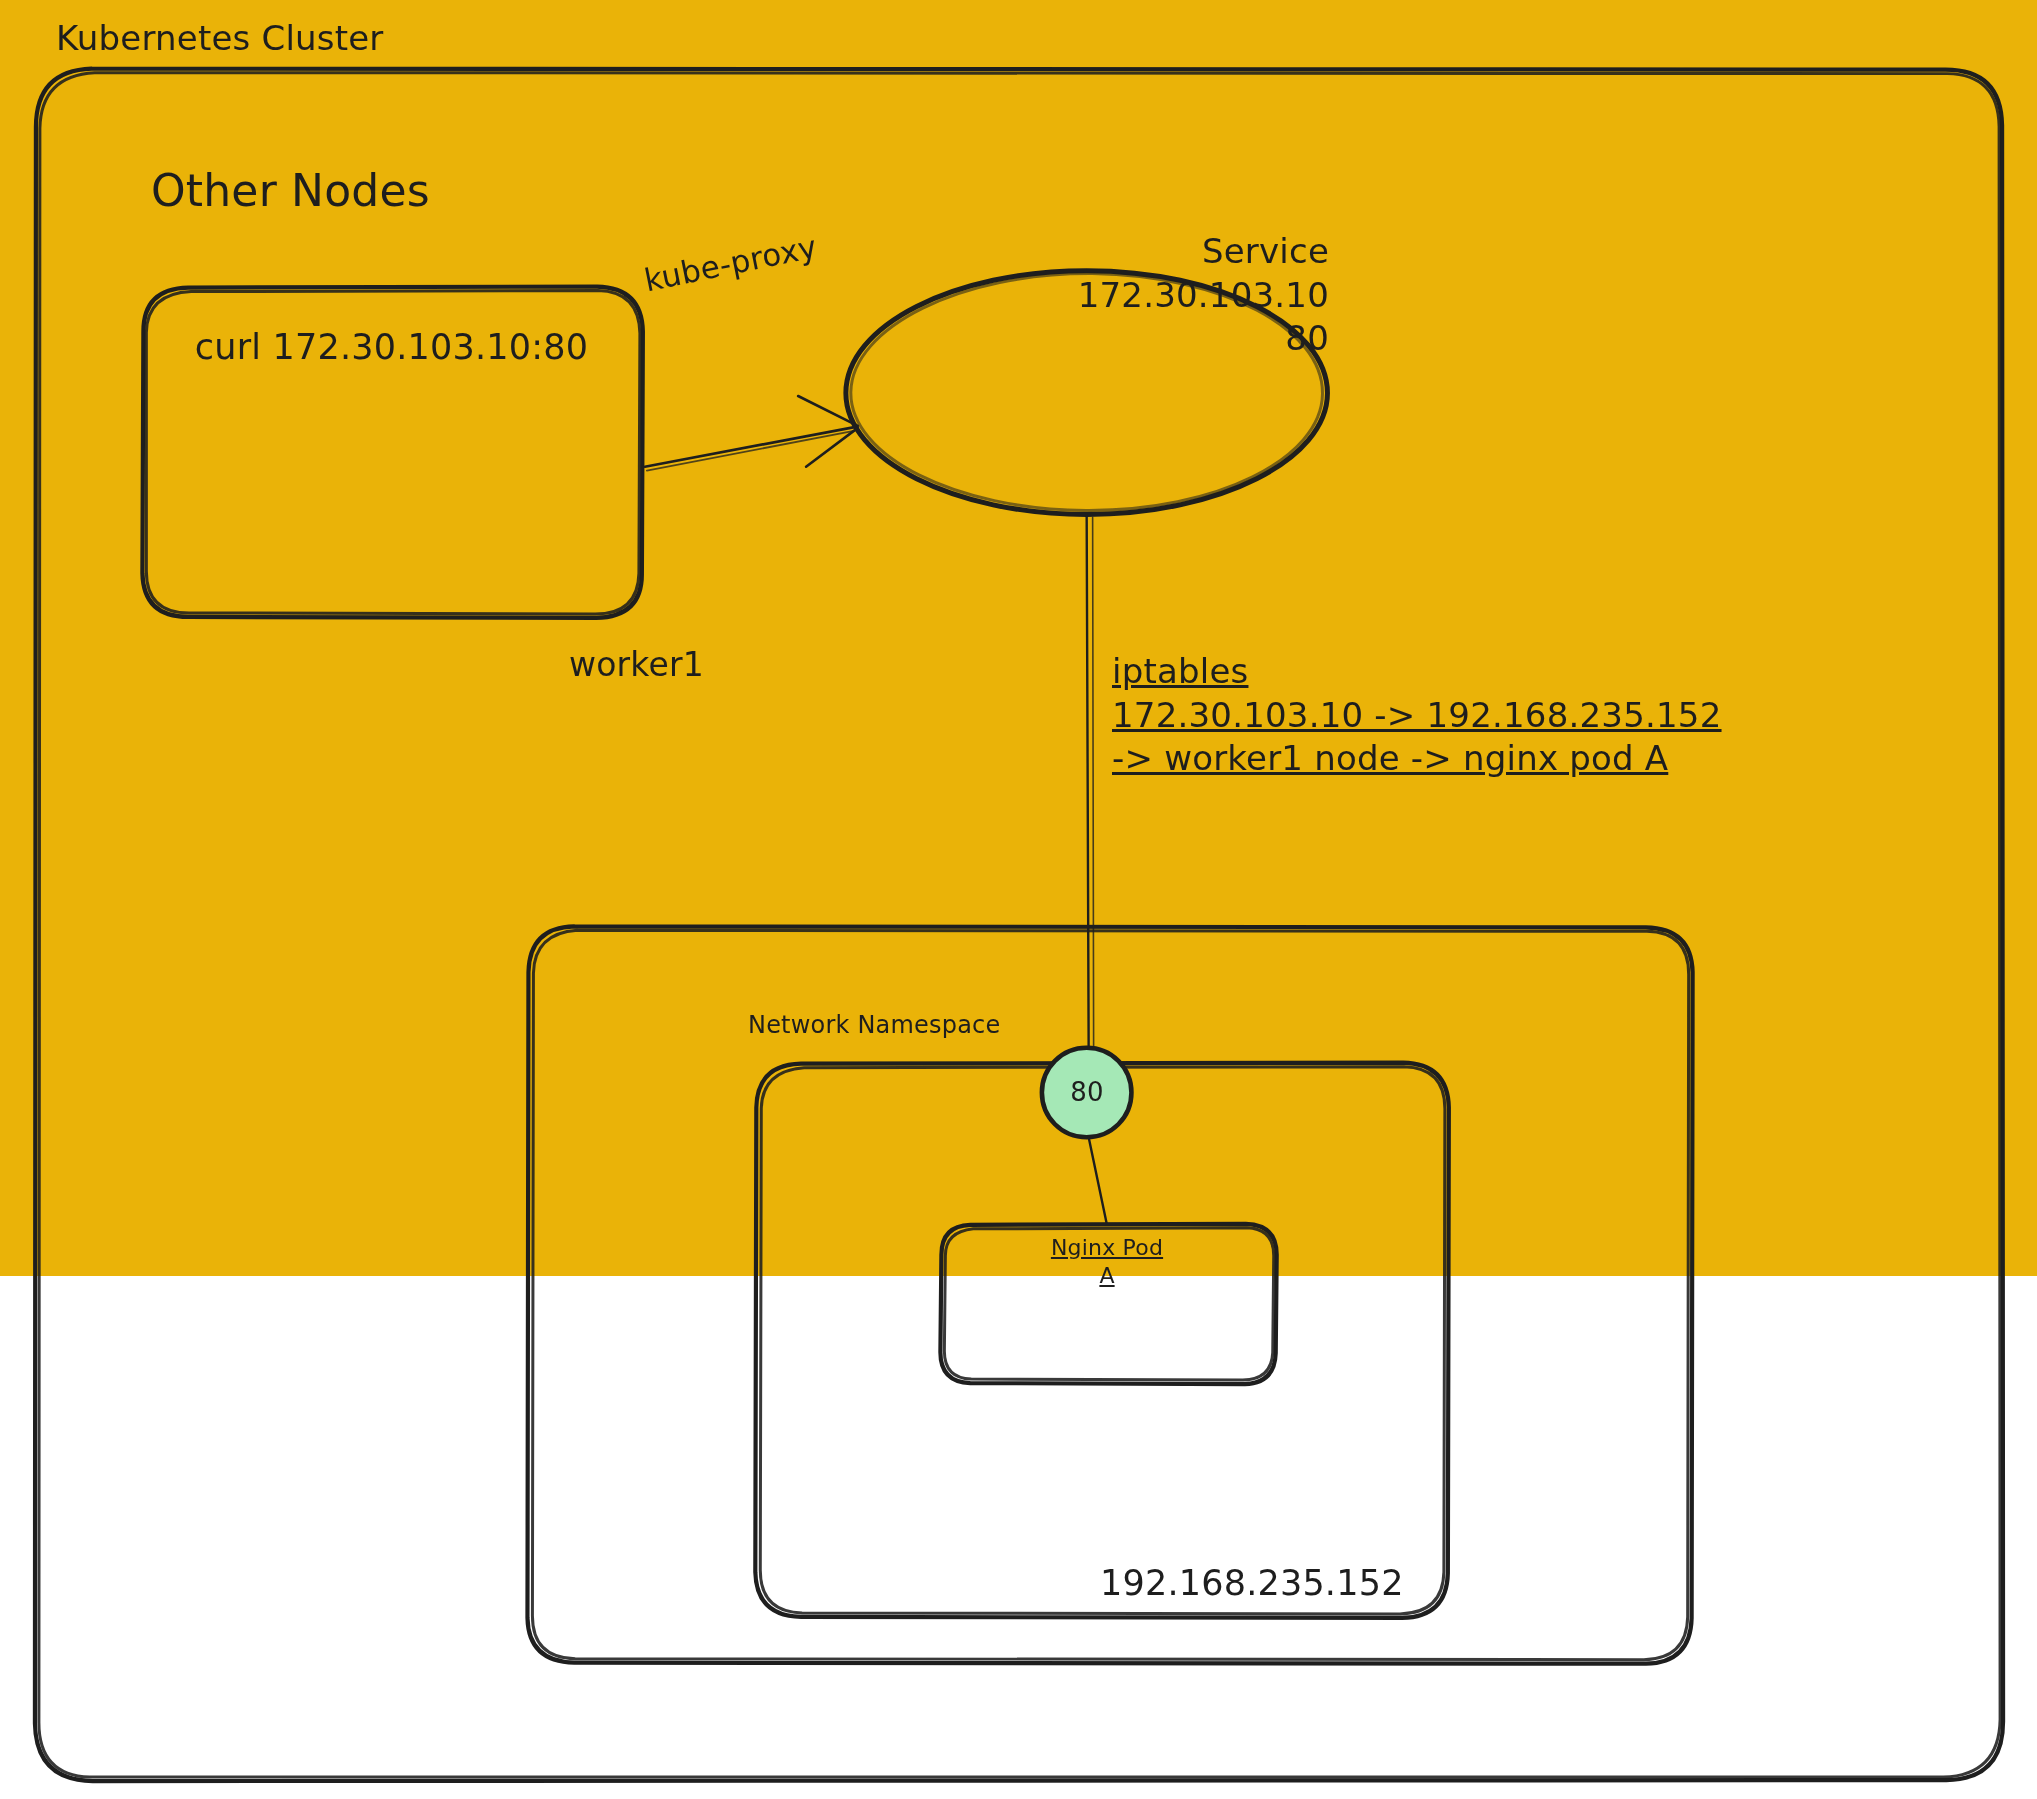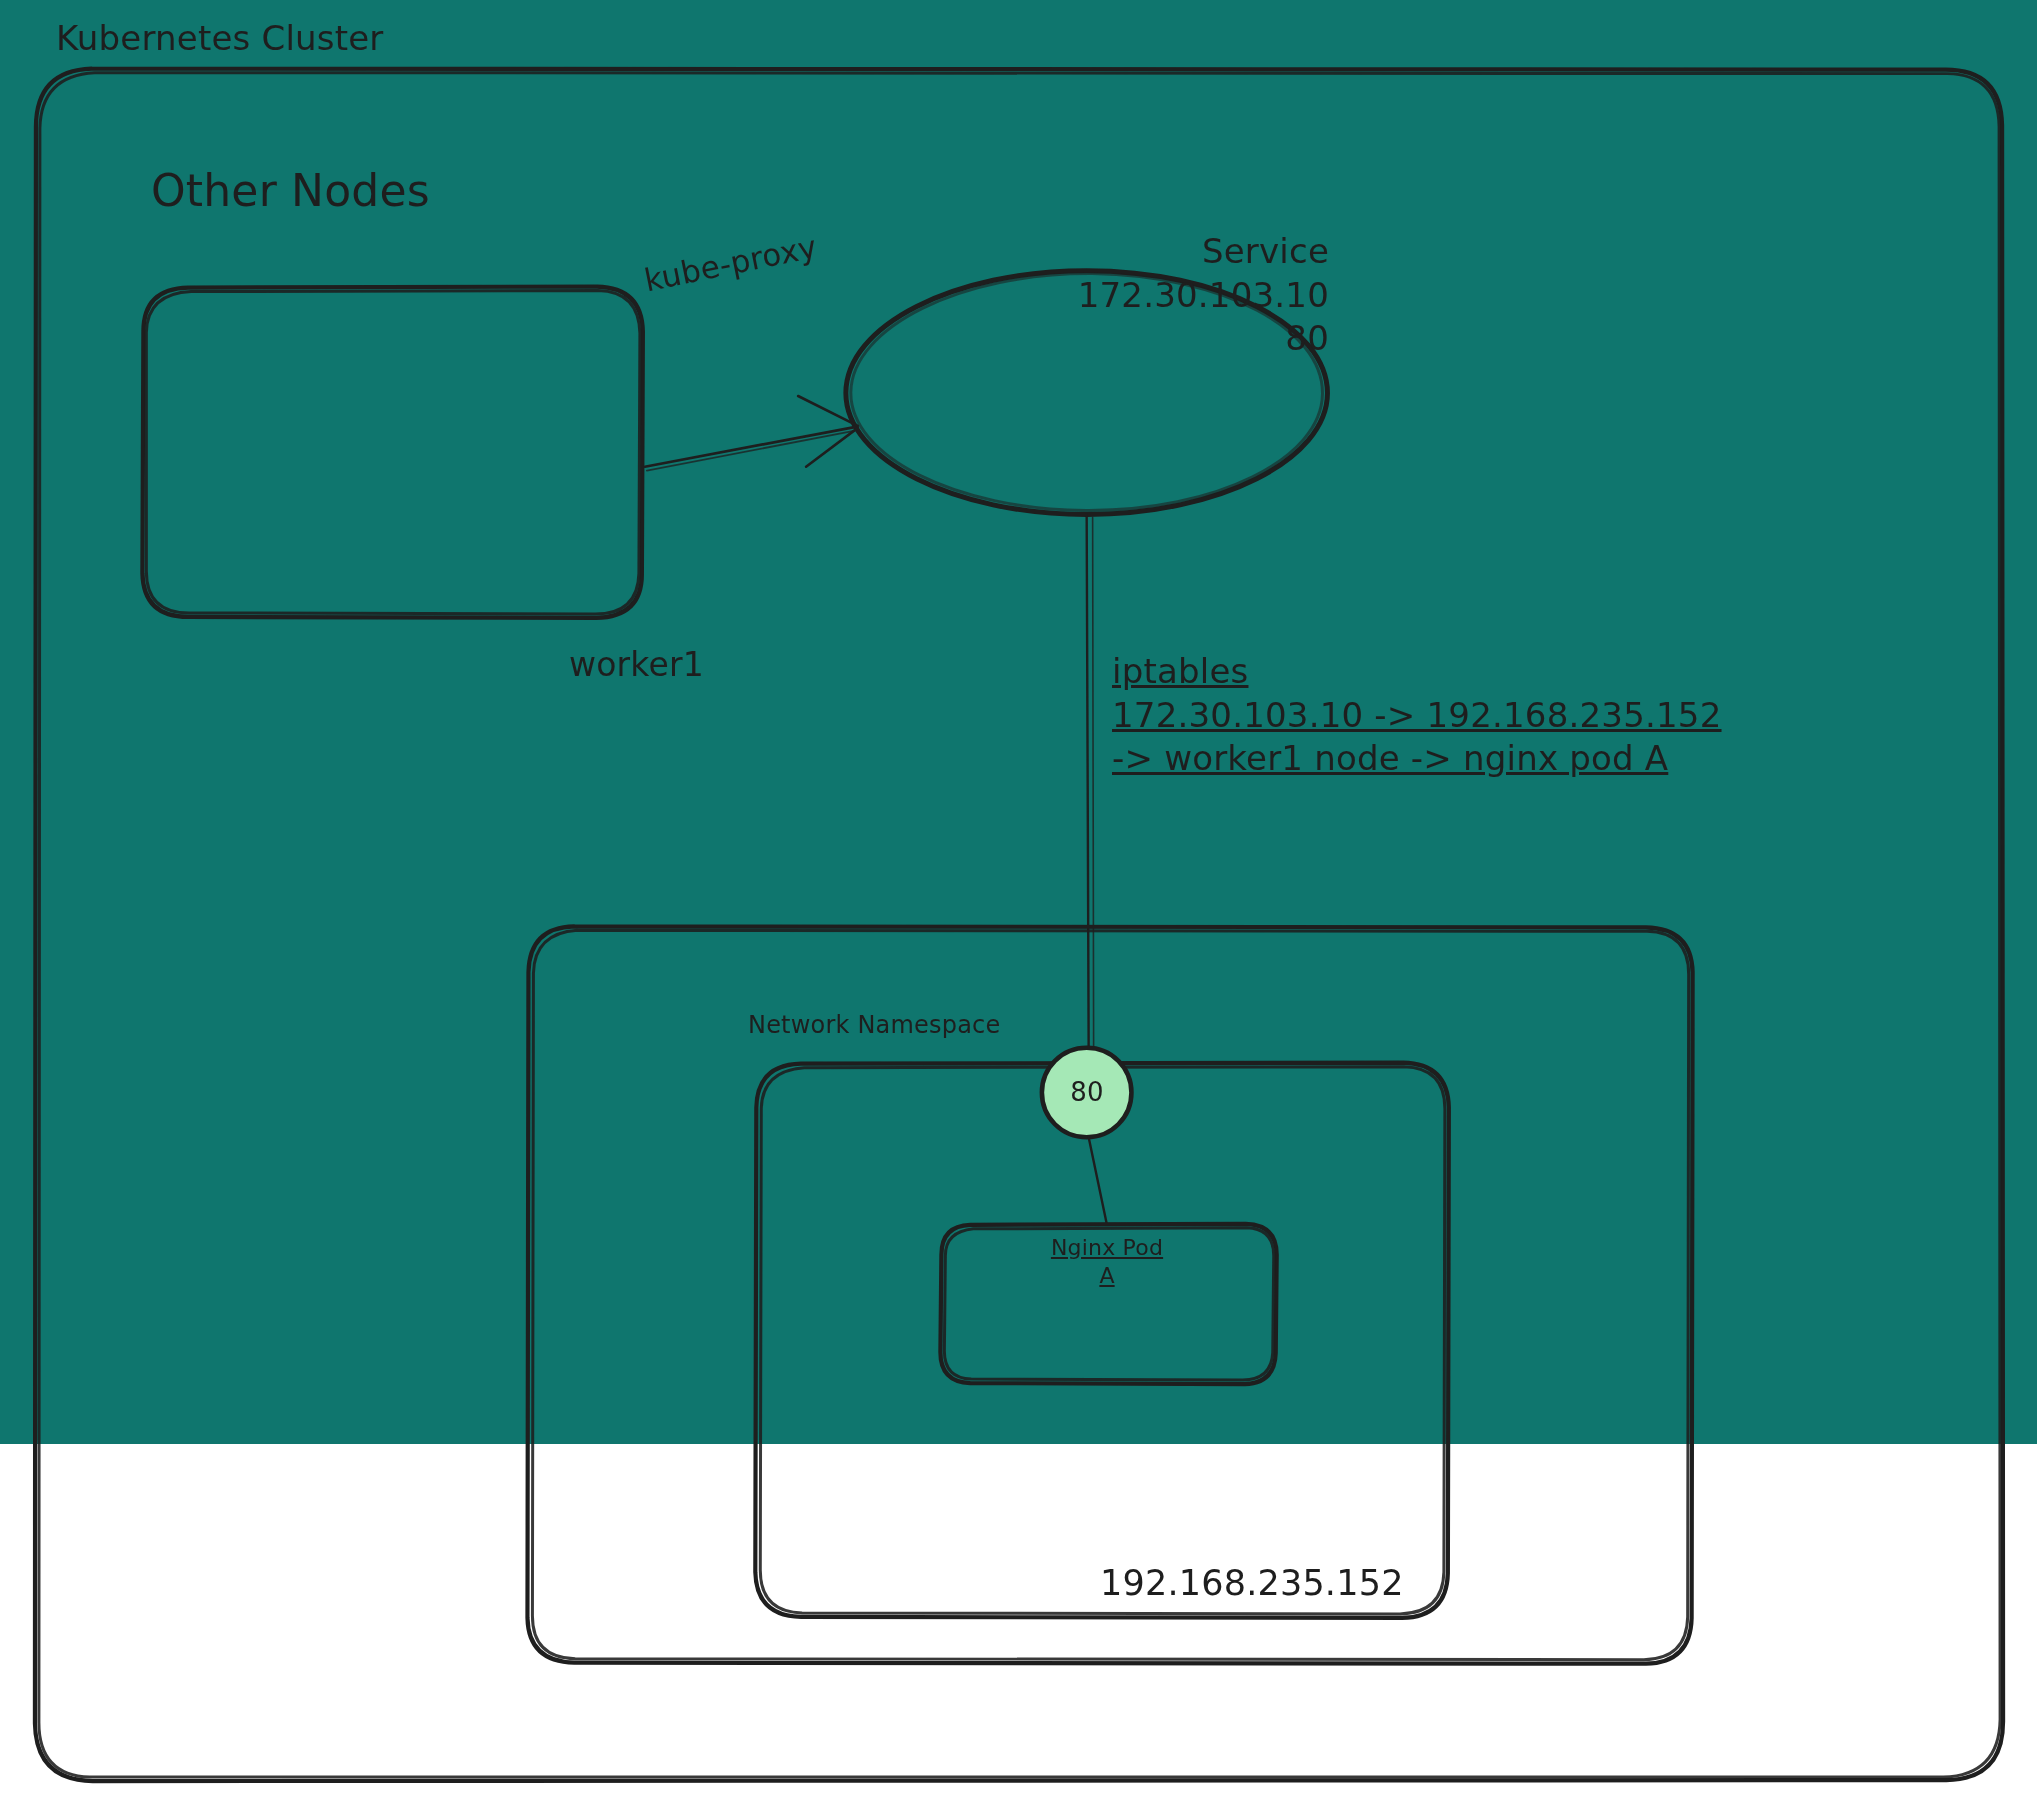--- a/index.html
+++ b/index.html
@@ -9,22 +9,22 @@
   }
   body {
     width: 2038px;
     height: 1800px;
     overflow: hidden;
     font-family: "DejaVu Sans", sans-serif;
   }
   #diagram-root {
     position: relative;
     width: 2038px;
-    height: 1444px;
-    background: #0f766e;
+    height: 1276px;
+    background: #eab308;
   }
   svg#diagram-canvas {
     position: absolute;
     top: 0;
     left: 0;
     width: 2038px;
     height: 1800px;
     display: block;
   }
   .hand-stroke {
@@ -136,20 +136,21 @@
       <path class="hand-stroke box-stroke" d="M 975 1231 L 1252 1230 Q 1283 1231 1283 1261 L 1282 1360 Q 1281 1390 1251 1391 L 975 1390 Q 945 1389 945 1359 L 946 1261 Q 946 1232 975 1231"></path>
       <path class="hand-stroke box-stroke-2" d="M 978 1235 L 1253 1234 Q 1280 1235 1280 1262 L 1279 1359 Q 1278 1386 1249 1387 L 976 1386 Q 949 1385 949 1358 L 950 1262 Q 950 1238 978 1235"></path>
     </g>
 
   </svg>
 
   <div class="lbl lbl-cluster">Kubernetes Cluster</div>
 
   <div class="lbl lbl-othernodes">Other Nodes</div>
 
+  <div class="lbl lbl-curl">curl 172.30.103.10:80</div>
 
   <div class="lbl lbl-kubeproxy">kube-proxy</div>
 
   <div class="lbl lbl-service">Service
 172.30.103.10
 80</div>
 
   <div class="lbl lbl-iptables">iptables
 172.30.103.10 -&gt; 192.168.235.152
 -&gt; worker1 node -&gt; nginx pod A</div>

